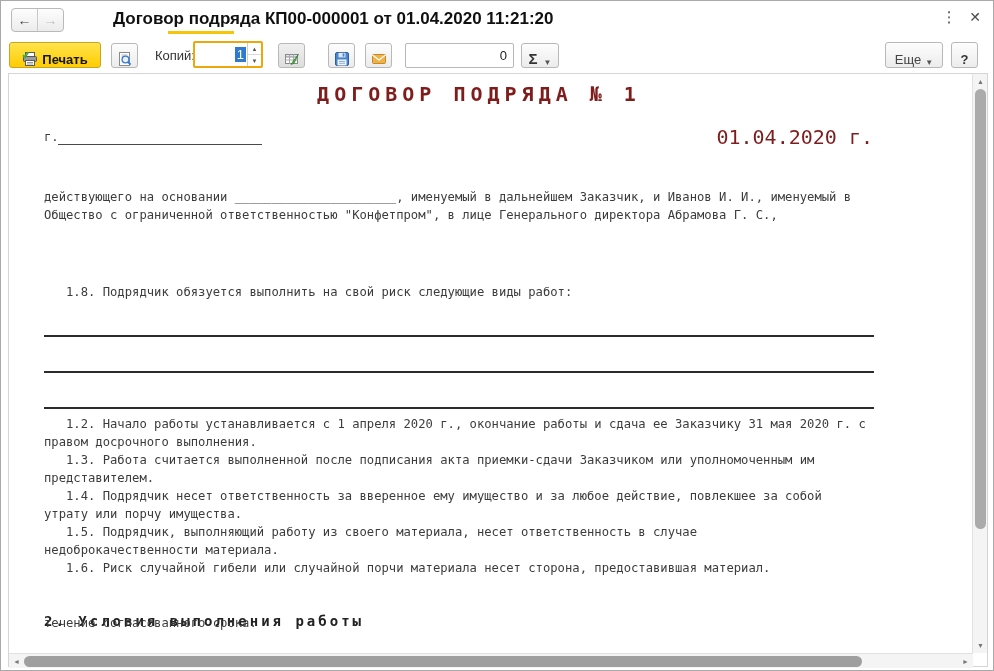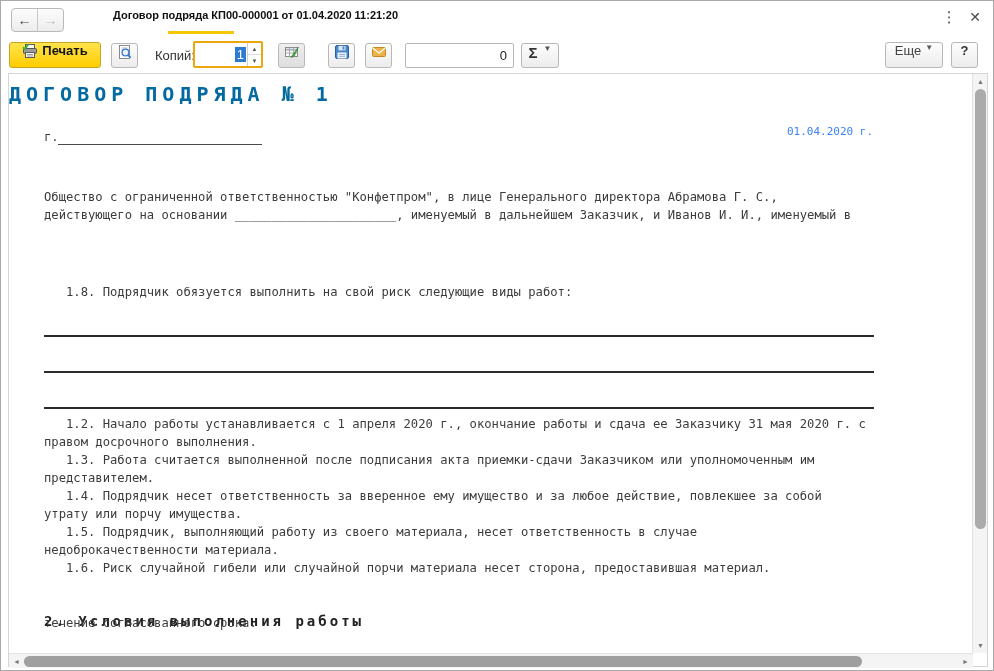--- a/index.html
+++ b/index.html
@@ -12,29 +12,29 @@
   
   #titlebar{position:absolute;left:0;top:0;width:100%;height:36px;background:#fff;}
   .navgroup{
     position:absolute;left:10px;top:7px;width:53px;height:24px;display:flex;
     border:1px solid #b9b9b9;border-radius:4px;overflow:hidden;
     background:linear-gradient(#fdfdfd,#ececec);
   }
   .navgroup .nav{flex:1;display:flex;align-items:center;justify-content:center;font-size:14px;font-weight:bold;}
   .navgroup .nav.back{color:#3f3f3f;border-right:1px solid #c9c9c9;}
   .navgroup .nav.fwd{color:#bdbdbd;}
-  .win-title{position:absolute;left:112px;top:8px;font-size:11px;font-weight:bold;color:#101010;white-space:nowrap;}
+  .win-title{position:absolute;left:112px;top:8px;font-size:17px;font-weight:bold;color:#101010;white-space:nowrap;}
   .title-underline{position:absolute;left:167px;top:30px;width:66px;height:3px;background:#f6c50a;}
   .win-ctl{position:absolute;top:5px;width:20px;height:22px;display:flex;align-items:center;justify-content:center;color:#4a4a4a;font-size:14px;cursor:default;}
   .win-ctl.dots{left:938px;font-size:15px;letter-spacing:0;}
   .win-ctl.close{left:964px;}
   
   #toolbar{position:absolute;left:0;top:36px;width:100%;height:36px;background:#fff;}
   .btn{
-    position:absolute;display:flex;align-items:flex-start;justify-content:center;gap:4px;
+    position:absolute;display:flex;align-items:flex-end;justify-content:center;gap:4px;
     background:linear-gradient(#fdfdfd,#ececec);border:1px solid #b8b8b8;border-radius:3px;
     font-size:13px;color:#333;cursor:default;
   }
   .btn.print{
     left:8px;top:5px;width:92px;height:26px;
     background:linear-gradient(#ffe44d,#fc0);border:1px solid #c8a424;
     font-weight:bold;color:#141414;
   }
   .btn.icon-btn{width:27px;height:25px;top:6px;}
   .btn.preview{left:110px;}
@@ -63,26 +63,26 @@
   
   #docarea{
     position:absolute;left:7px;top:72px;width:980px;height:594px;
     border:1px solid #d5d5d5;background:#fff;
   }
   #doccontent{
     position:absolute;left:0;top:0;width:964px;height:579px;overflow:hidden;background:#fff;
     font-family:"DejaVu Sans Mono","Liberation Mono",monospace;color:#3c3c3c;
   }
   .doc-title{
-    position:absolute;left:0;top:8px;width:940px;text-align:left;
-    font-size:20px;font-weight:bold;letter-spacing:5px;color:#0369a1;white-space:nowrap;
+    position:absolute;left:0;top:8px;width:940px;text-align:center;
+    font-size:20px;font-weight:bold;letter-spacing:5px;color:#7f1d1d;white-space:nowrap;
   }
   .city-prefix{position:absolute;left:35px;top:56px;font-size:12.2px;}
   .city-line{position:absolute;left:49px;top:70px;width:204px;border-top:1px solid #4a4a4a;}
-  .doc-date{position:absolute;right:100px;top:51px;font-size:11px;color:#3b82f6;white-space:nowrap;}
+  .doc-date{position:absolute;right:100px;top:51px;font-size:20px;color:#7f1d1d;white-space:nowrap;}
   .para{position:absolute;left:35px;white-space:pre;font-size:12.2px;line-height:18px;}
   .para div{height:18px;}
   .sec-head{
     position:absolute;left:35px;font-size:14px;font-weight:bold;letter-spacing:3px;
     color:#222;white-space:nowrap;
   }
   .blankline{position:absolute;left:35px;width:830px;border-top:2px solid #2b2b2b;}
   
   #vscroll{
     position:absolute;right:0;top:0;width:15px;height:579px;background:#f4f4f4;
@@ -224,21 +224,21 @@
 
   <div id="docarea">
     <div id="doccontent">
 
       <div class="doc-title">ДОГОВОР ПОДРЯДА № 1</div>
 
       <div class="city-prefix">г.</div>
       <div class="city-line"></div>
       <div class="doc-date">01.04.2020 г.</div>
 
-      <div class="para" style="top:114px"><div>Общество с ограниченной ответственностью "Конфетпром", в лице Генерального директора Абрамова Г. С.,</div><div>действующего на основании ______________________, именуемый в дальнейшем Заказчик, и Иванов И. И., именуемый в</div></div>
+      <div class="para" style="top:114px"><div>действующего на основании ______________________, именуемый в дальнейшем Заказчик, и Иванов И. И., именуемый в</div><div>Общество с ограниченной ответственностью "Конфетпром", в лице Генерального директора Абрамова Г. С.,</div></div>
 
 
       <div class="para" style="top:209px"><div>   1.8. Подрядчик обязуется выполнить на свой риск следующие виды работ:</div></div>
 
       <div class="blankline" style="top:261px"></div>
       <div class="blankline" style="top:297px"></div>
       <div class="blankline" style="top:333px"></div>
 
       <div class="para" style="top:341px"><div>   1.2. Начало работы устанавливается с 1 апреля 2020 г., окончание работы и сдача ее Заказчику 31 мая 2020 г. с</div><div>правом досрочного выполнения.</div><div>   1.3. Работа считается выполненной после подписания акта приемки-сдачи Заказчиком или уполномоченным им</div><div>представителем.</div><div>   1.4. Подрядчик несет ответственность за вверенное ему имущество и за любое действие, повлекшее за собой</div><div>утрату или порчу имущества.</div><div>   1.5. Подрядчик, выполняющий работу из своего материала, несет ответственность в случае</div><div>недоброкачественности материала.</div><div>   1.6. Риск случайной гибели или случайной порчи материала несет сторона, предоставившая материал.</div></div>
 

